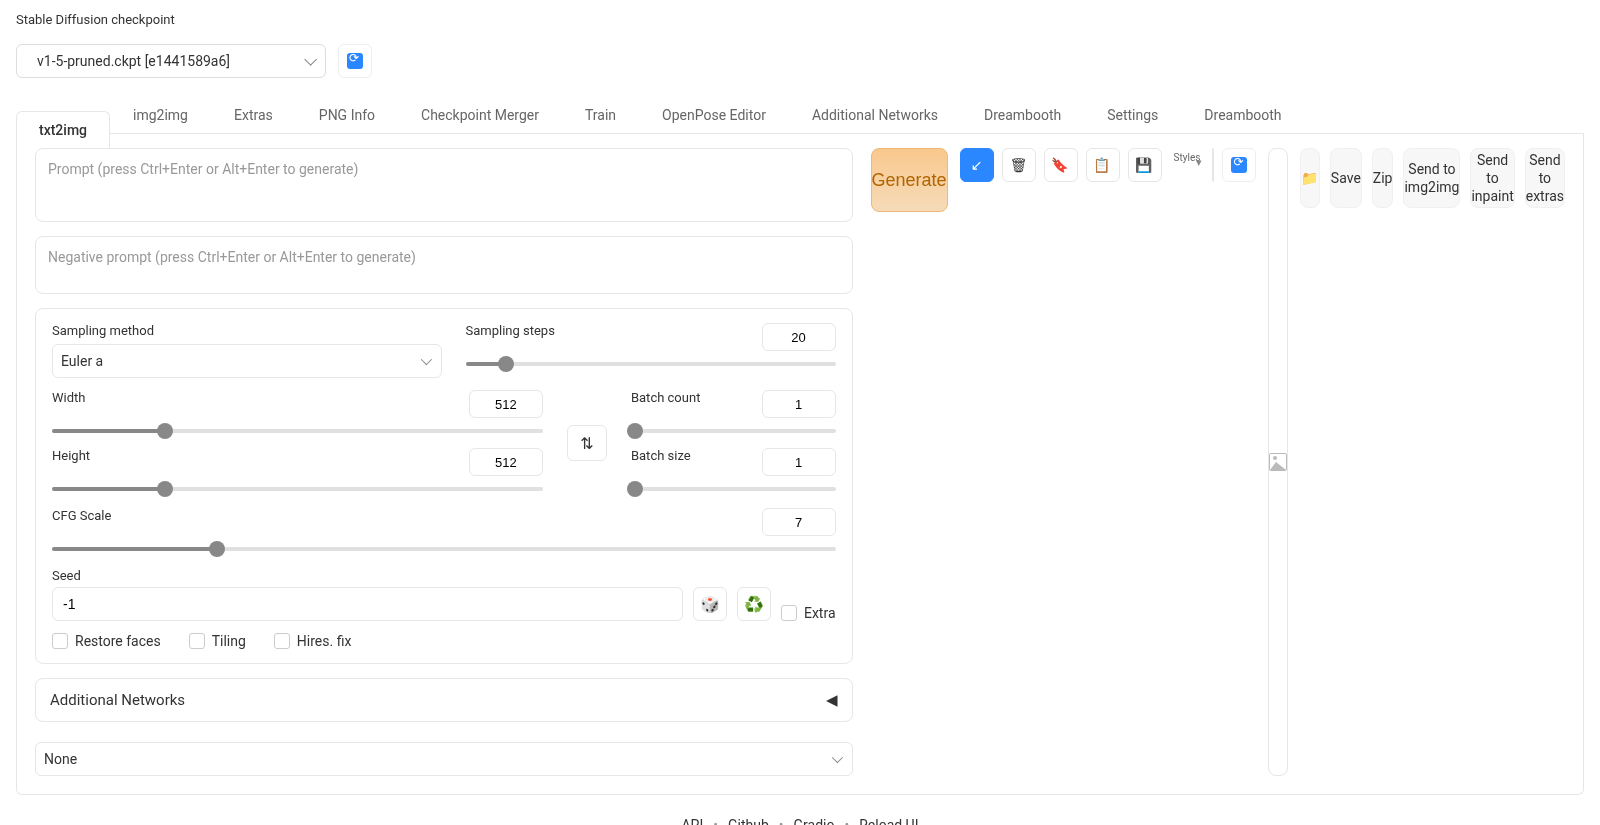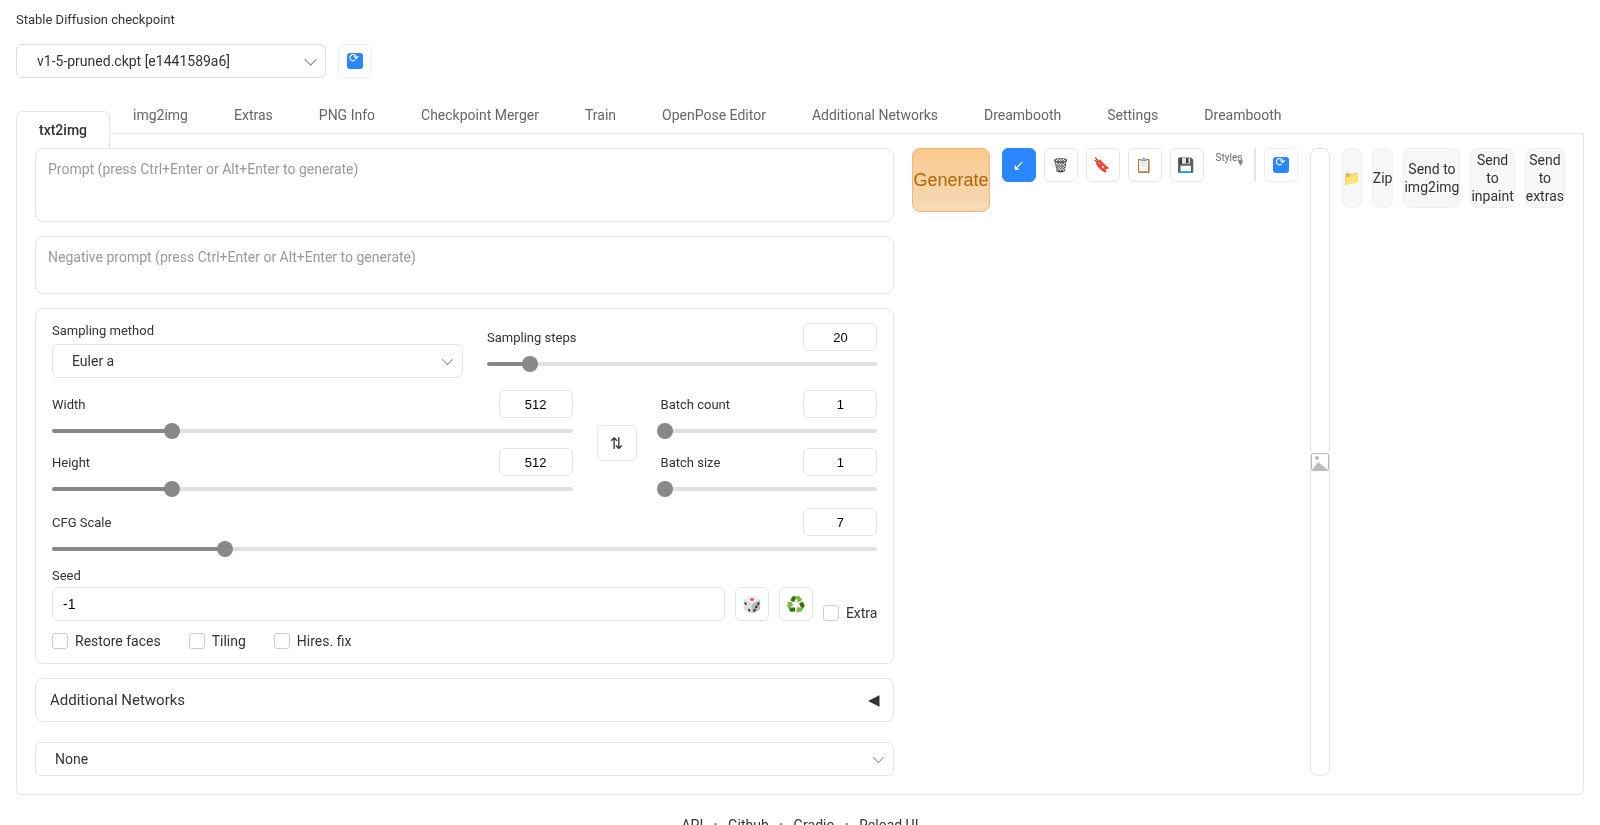--- a/index.html
+++ b/index.html
@@ -22,28 +22,28 @@
 .generate-btn { height: 64px; border-radius: 8px; background: linear-gradient(to bottom, #f9c88d, #f6dbb9); border: 1px solid #f0b878; color: #b06500; font-size: 18px; font-weight: 500; cursor: pointer; }
 .icon-row { display: flex; gap: 8px; }
 .icon-btn { width: 34px; height: 34px; border: 1px solid #e6e6e6; border-radius: 6px; background: #fff; display: flex; align-items: center; justify-content: center; cursor: pointer; font-size: 14px; }
 .styles-label { font-size: 10px; color: #666; margin-top: 4px; }
 .styles-row { display: flex; gap: 8px; }
 .styles-select { flex: 1; height: 34px; border: 1px solid #e6e6e6; border-radius: 6px; position: relative; cursor: pointer; }
 .styles-select::after { content: '▾'; position: absolute; right: 12px; top: 7px; color: #888; font-size: 11px; }
 .controls { border: 1px solid #e6e6e6; border-radius: 8px; padding: 14px 16px; display: flex; flex-direction: column; gap: 12px; }
 .ctrl-row { display: flex; gap: 24px; align-items: flex-start; }
 .ctrl-block { flex: 1; }
-.ctrl-header { display: flex; justify-content: space-between; align-items: center; margin-bottom: 6px; }
+.ctrl-header { display: flex; justify-content: space-between; margin-bottom: 6px; }
 .ctrl-label { font-size: 13px; color: #333; }
 .num-input { width: 74px; height: 28px; border: 1px solid #e6e6e6; border-radius: 6px; text-align: center; font-size: 13px; }
 .slider-wrap { position: relative; height: 14px; display: flex; align-items: center; }
 .slider-track { width: 100%; height: 4px; background: #e0e0e0; border-radius: 2px; position: relative; }
 .slider-fill { position: absolute; left: 0; top: 0; height: 100%; background: #888; border-radius: 2px; }
 .slider-thumb { position: absolute; width: 16px; height: 16px; background: #888; border-radius: 50%; top: 50%; transform: translate(-50%, -50%); }
-.select-box { width: 100%; height: 34px; border: 1px solid #e6e6e6; border-radius: 6px; padding: 0 30px 0 19px; display: flex; align-items: center; position: relative; cursor: pointer; font-size: 14px; }
+.select-box { width: 100%; height: 34px; border: 1px solid #e6e6e6; border-radius: 6px; padding: 0 30px 0 8px; display: flex; align-items: center; position: relative; cursor: pointer; font-size: 14px; }
 .select-box::after { content: ''; position: absolute; right: 12px; width: 7px; height: 7px; border-right: 1.5px solid #888; border-bottom: 1.5px solid #888; transform: rotate(45deg) translateY(-2px); }
 .swap-btn { width: 40px; height: 36px; border: 1px solid #e6e6e6; border-radius: 6px; display: flex; align-items: center; justify-content: center; cursor: pointer; align-self: center; font-size: 16px; }
 .seed-row { display: flex; gap: 10px; align-items: flex-end; }
 .seed-input { flex: 1; height: 34px; border: 1px solid #e6e6e6; border-radius: 6px; padding: 0 10px; font-size: 14px; }
 .mini-btn { width: 34px; height: 34px; border: 1px solid #e6e6e6; border-radius: 6px; display: flex; align-items: center; justify-content: center; cursor: pointer; font-size: 16px; }
 .check-row { display: flex; gap: 28px; }
 .check-item { display: flex; align-items: center; gap: 7px; cursor: pointer; font-size: 14px; }
 .checkbox { width: 16px; height: 16px; border: 1px solid #ccc; border-radius: 3px; }
 .accordion { border: 1px solid #e6e6e6; border-radius: 8px; padding: 12px 14px; display: flex; justify-content: space-between; align-items: center; cursor: pointer; font-size: 15px; }
 .output-area { flex: 1; border: 1px solid #e6e6e6; border-radius: 8px; min-height: 270px; display: flex; align-items: center; justify-content: center; color: #bbb; }
@@ -246,20 +246,21 @@
           <div class="refresh-icon"></div>
         </div>
     </div>
 
     <div class="output-area">
       <div class="img-placeholder"></div>
     </div>
 
     <div class="action-row">
       <div class="action-btn">📁</div>
+      <div class="action-btn">Save</div>
       <div class="action-btn">Zip</div>
       <div class="action-btn">Send to img2img</div>
       <div class="action-btn">Send to inpaint</div>
       <div class="action-btn">Send to extras</div>
     </div>
   </div>
 </div>
 
 <div class="footer">
   <div id="footer-links"><a href="#">API</a><span class="dot">•</span><a href="#">Github</a><span class="dot">•</span><a href="#">Gradio</a><span class="dot">•</span><a href="#">Reload UI</a></div>

